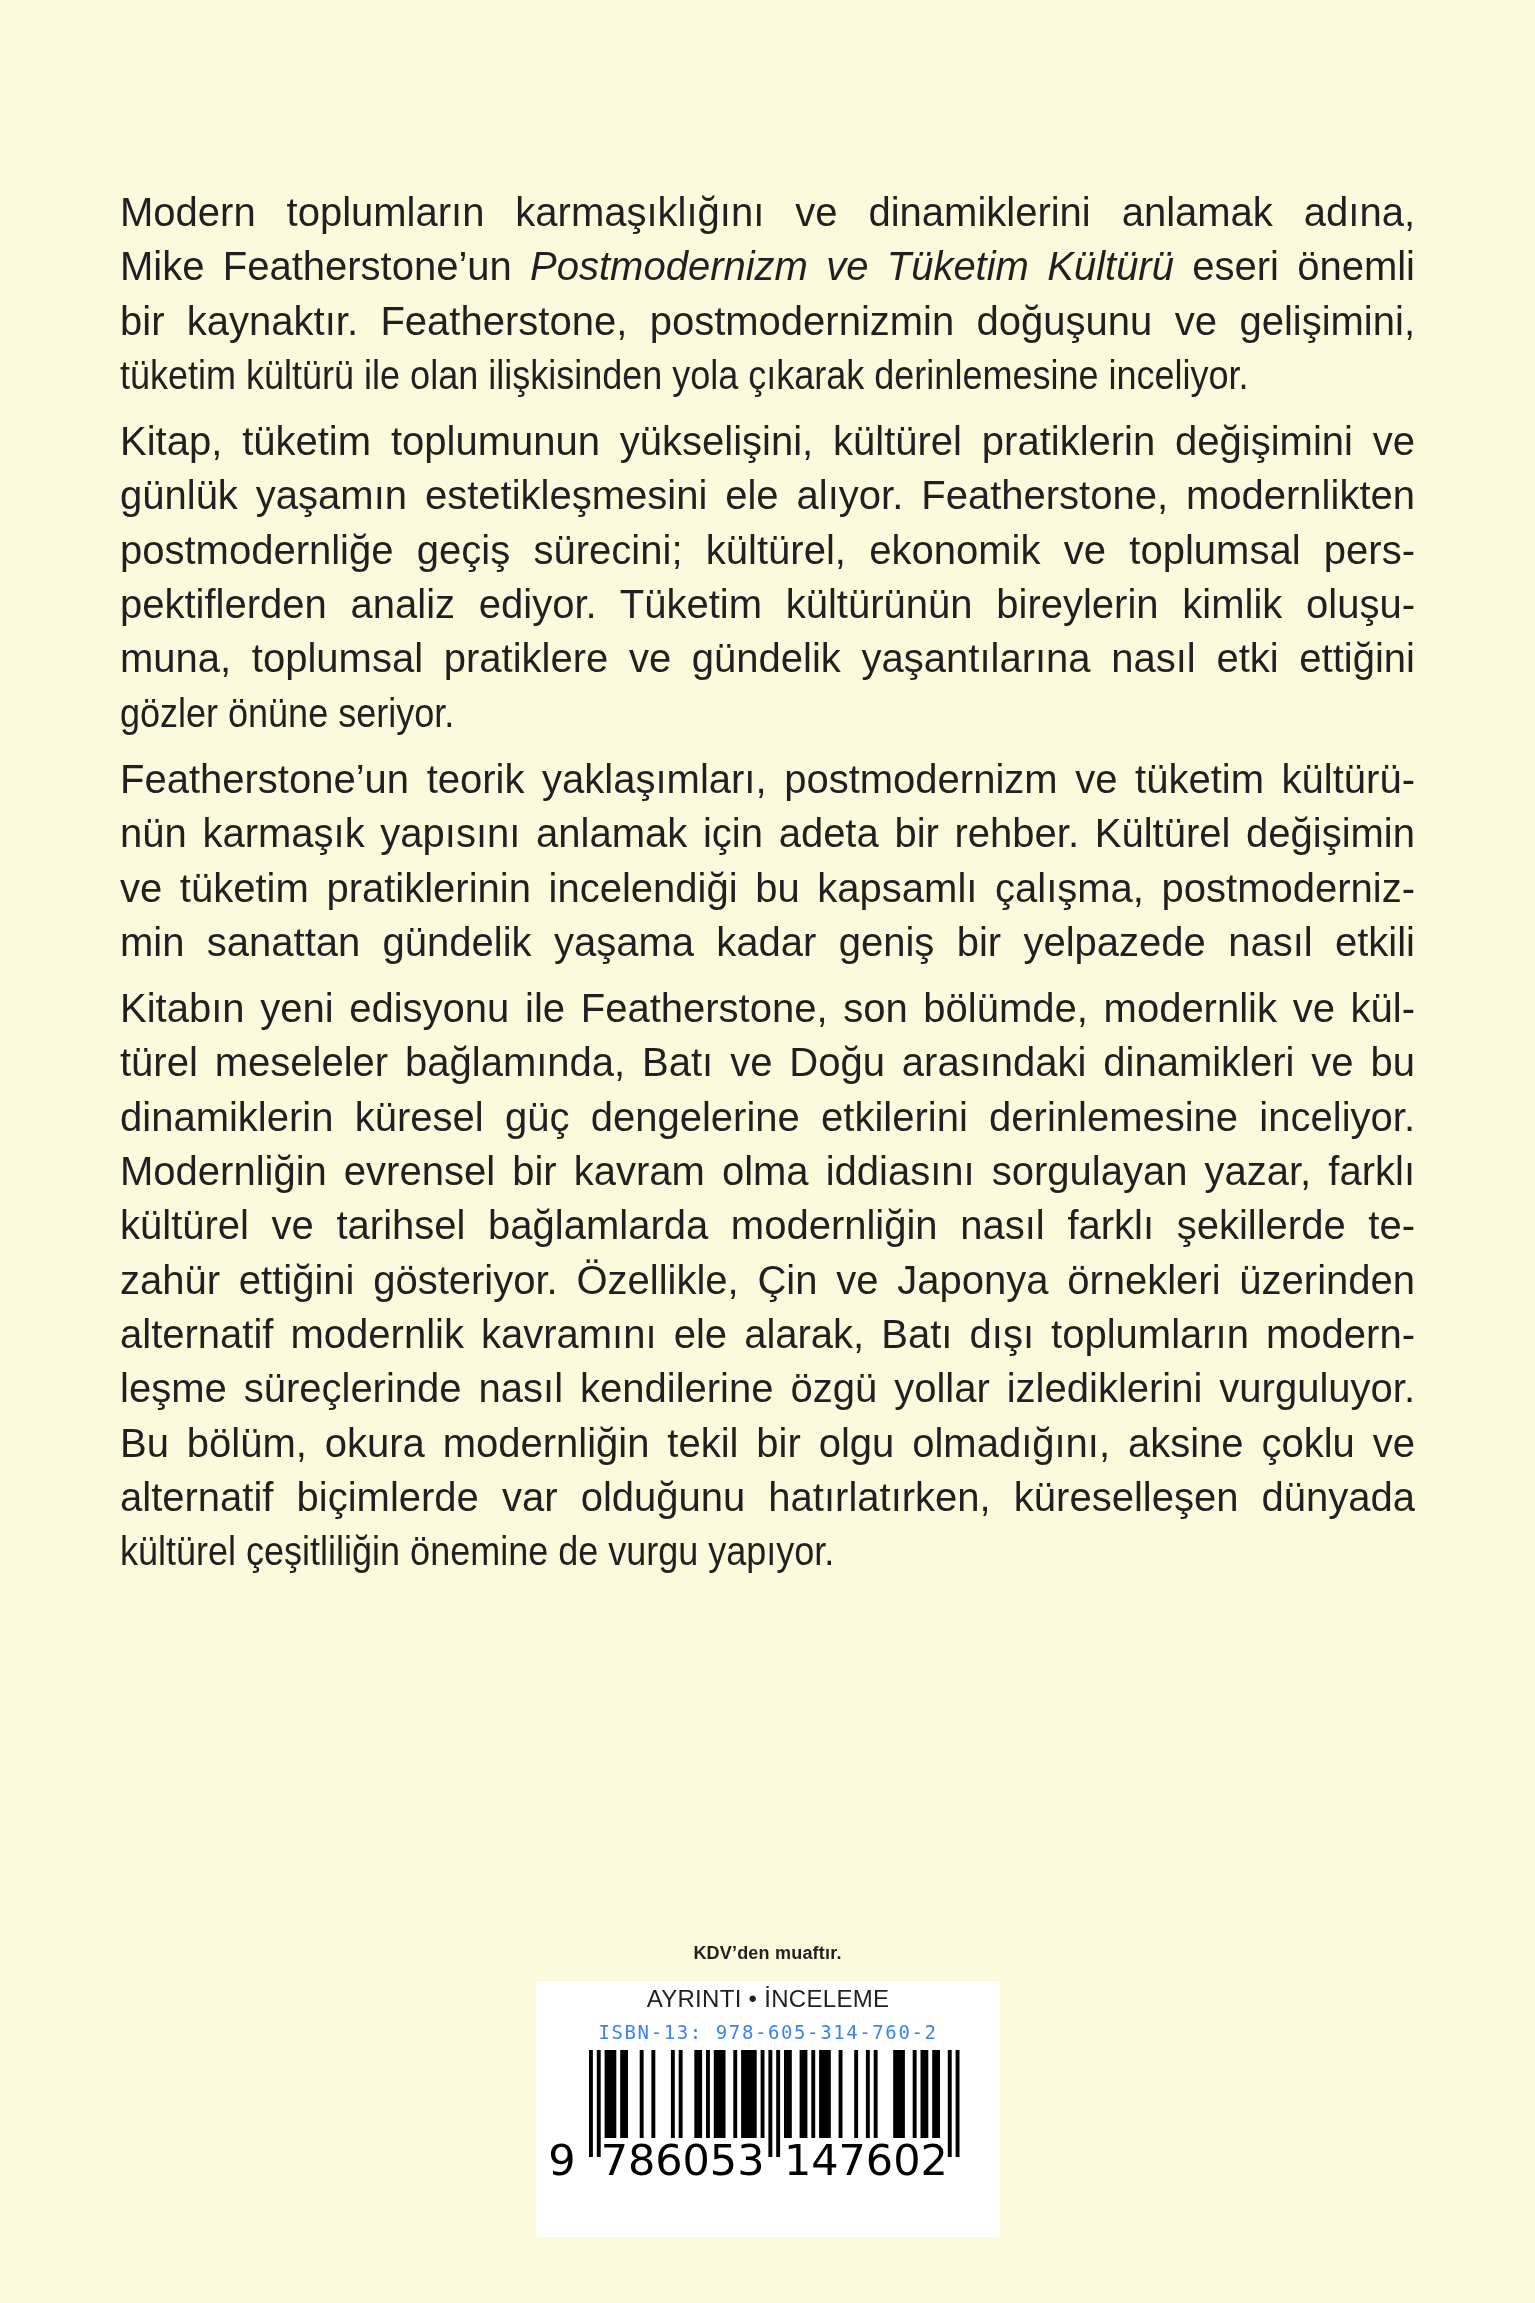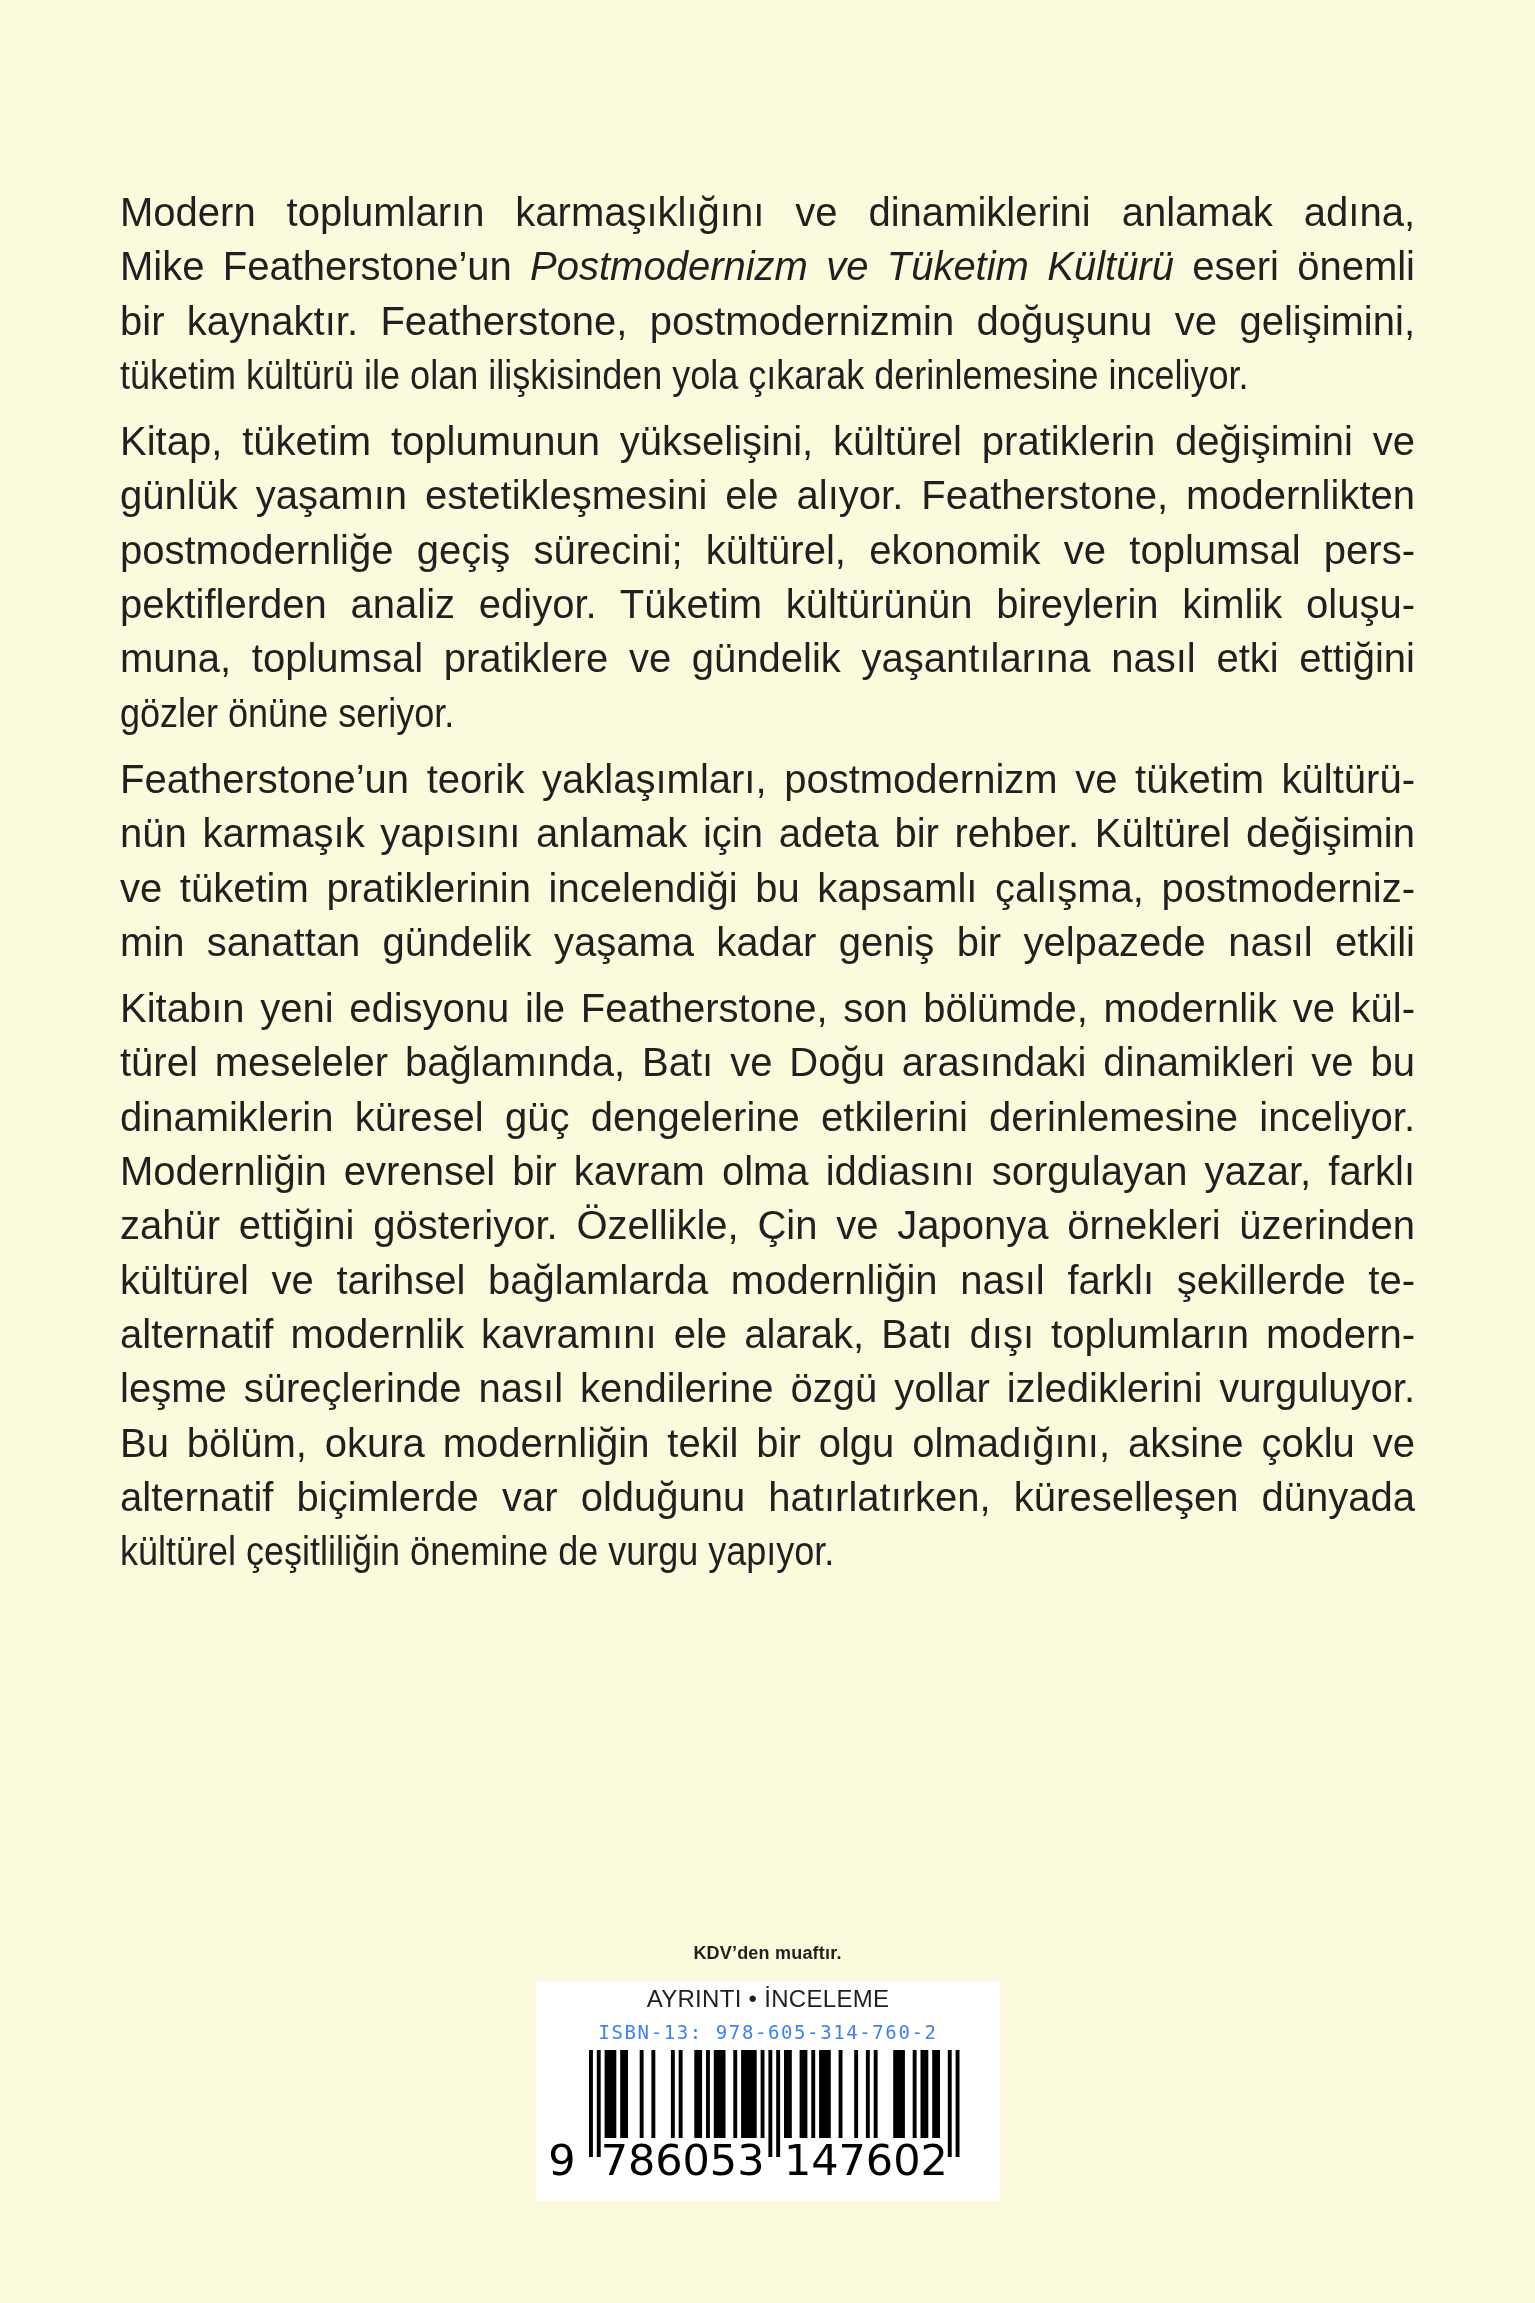--- a/index.html
+++ b/index.html
@@ -29,21 +29,21 @@
   .line.just .fit { display: block; width: 100%; text-align: justify; text-align-last: justify; white-space: normal; }
   em.title { font-style: italic; }
 
   .kdv {
     position: absolute; left: 0; width: 1535px; top: 1943px;
     text-align: center; font-weight: bold; font-size: 18px; color: #231f20;
     letter-spacing: 0.2px;
   }
   .barcode-box {
     position: absolute; left: 536px; top: 1981px;
-    width: 464px; height: 220px; background: #ffffff;
+    width: 464px; height: 256px; background: #ffffff;
   }
   .series {
     position: absolute; left: 0; width: 464px; top: 4px;
     text-align: center; font-size: 24px; color: #231f20; letter-spacing: 0.3px;
   }
   .isbn {
     position: absolute; left: 0; width: 464px; top: 40px;
     text-align: center; font-family: "DejaVu Sans Mono", monospace;
     font-size: 19px; color: #3b82f6; letter-spacing: 1.6px;
   }
@@ -107,24 +107,24 @@
       <div class="line just">
         <span class="fit">türel meseleler bağlamında, Batı ve Doğu arasındaki dinamikleri ve bu</span>
       </div>
       <div class="line just">
         <span class="fit">dinamiklerin küresel güç dengelerine etkilerini derinlemesine inceliyor.</span>
       </div>
       <div class="line just">
         <span class="fit">Modernliğin evrensel bir kavram olma iddiasını sorgulayan yazar, farklı</span>
       </div>
       <div class="line just">
-        <span class="fit">zahür ettiğini gösteriyor. Özellikle, Çin ve Japonya örnekleri üzerinden</span>
+        <span class="fit">kültürel ve tarihsel bağlamlarda modernliğin nasıl farklı şekillerde te-</span>
       </div>
       <div class="line just">
-        <span class="fit">kültürel ve tarihsel bağlamlarda modernliğin nasıl farklı şekillerde te-</span>
+        <span class="fit">zahür ettiğini gösteriyor. Özellikle, Çin ve Japonya örnekleri üzerinden</span>
       </div>
       <div class="line just">
         <span class="fit">alternatif modernlik kavramını ele alarak, Batı dışı toplumların modern-</span>
       </div>
       <div class="line just">
         <span class="fit">leşme süreçlerinde nasıl kendilerine özgü yollar izlediklerini vurguluyor.</span>
       </div>
       <div class="line just">
         <span class="fit">Bu bölüm, okura modernliğin tekil bir olgu olmadığını, aksine çoklu ve</span>
       </div>

